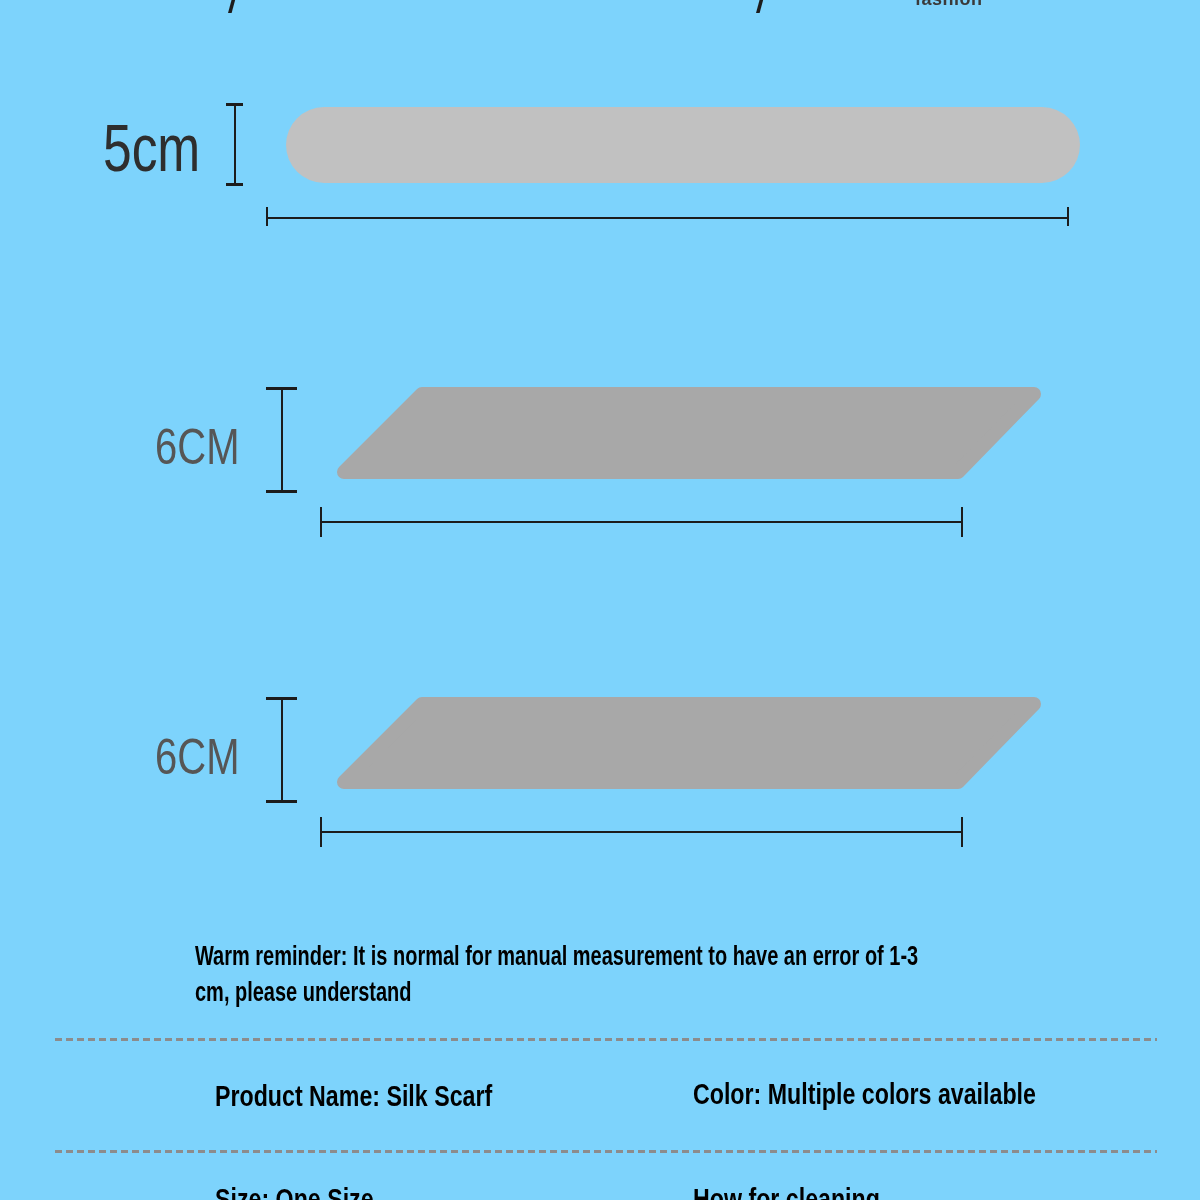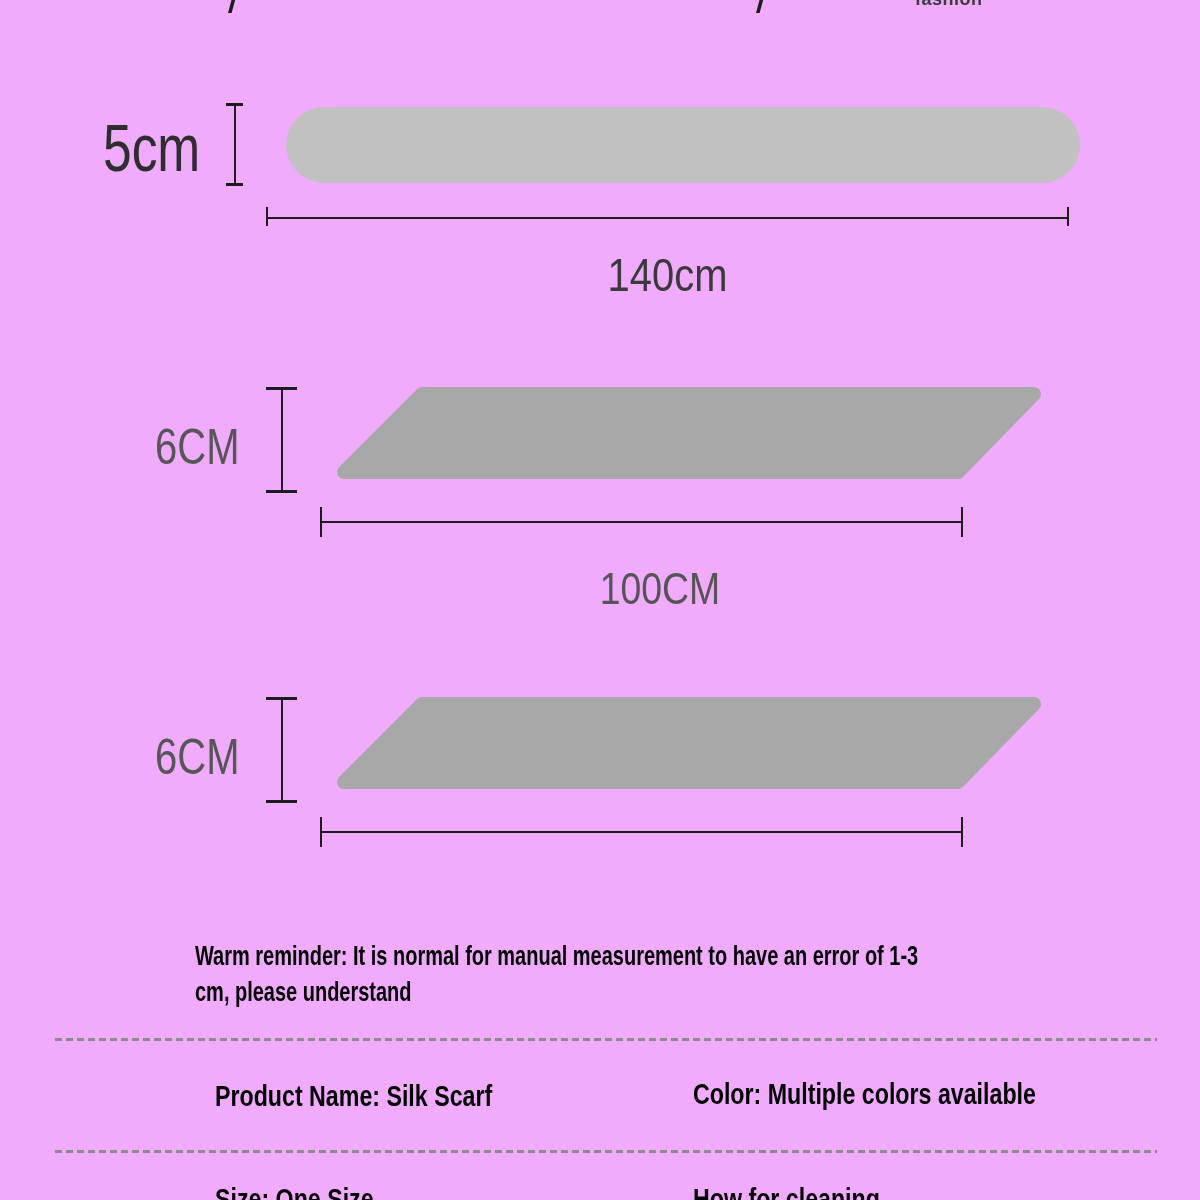--- a/index.html
+++ b/index.html
@@ -1,16 +1,16 @@
 <!DOCTYPE html>
 <html><head>
 <meta charset="utf-8">
 <style>
   html,body{margin:0;padding:0;background:#ffffff;}
-  .page{position:relative;width:1200px;height:1200px;background:#f0abfc;overflow:hidden;
+  .page{position:relative;width:1200px;height:1200px;background:#7dd3fc;overflow:hidden;
         font-family:"Liberation Sans",sans-serif;}
   .abs{position:absolute;}
 
   
   .slash{font-size:46px;color:#1c1c1c;font-weight:400;line-height:1;}
   .brand-frag{font-size:18px;font-weight:600;color:#3a3a3a;letter-spacing:.5px;}
 
   
   .wlabel1{left:103px;top:110px;font-size:66px;color:#2e2e2e;transform:scaleX(.78);transform-origin:0 0;white-space:nowrap;}
   .llabel{text-align:center;color:#3a3a3a;white-space:nowrap;}
@@ -79,45 +79,39 @@
   </div>
 
   <div class="abs pill"></div>
 
   <div class="abs hdim hdim1">
     <div class="htick l"></div>
     <div class="hline"></div>
     <div class="htick r"></div>
   </div>
 
-  <div class="abs llabel llabel1">
-    <span>140cm</span>
-  </div>
 
   <div class="abs wlabel23 wlabel2">6CM</div>
 
   <div class="abs vdim vdim2">
     <div class="vcap top"></div>
     <div class="vline"></div>
     <div class="vcap bot"></div>
   </div>
 
   <svg class="abs para-svg para2" viewBox="0 0 720 106">
     <polygon points="92,14 704,14 628,92 14,92" fill="#a8a8a8"></polygon>
   </svg>
 
   <div class="abs hdim hdim2">
     <div class="htick l"></div>
     <div class="hline"></div>
     <div class="htick r"></div>
   </div>
 
-  <div class="abs llabel llabel2">
-    <span>100CM</span>
-  </div>
 
   <div class="abs wlabel23 wlabel3">6CM</div>
 
   <div class="abs vdim vdim3">
     <div class="vcap top"></div>
     <div class="vline"></div>
     <div class="vcap bot"></div>
   </div>
 
   <svg class="abs para-svg para3" viewBox="0 0 720 106">

